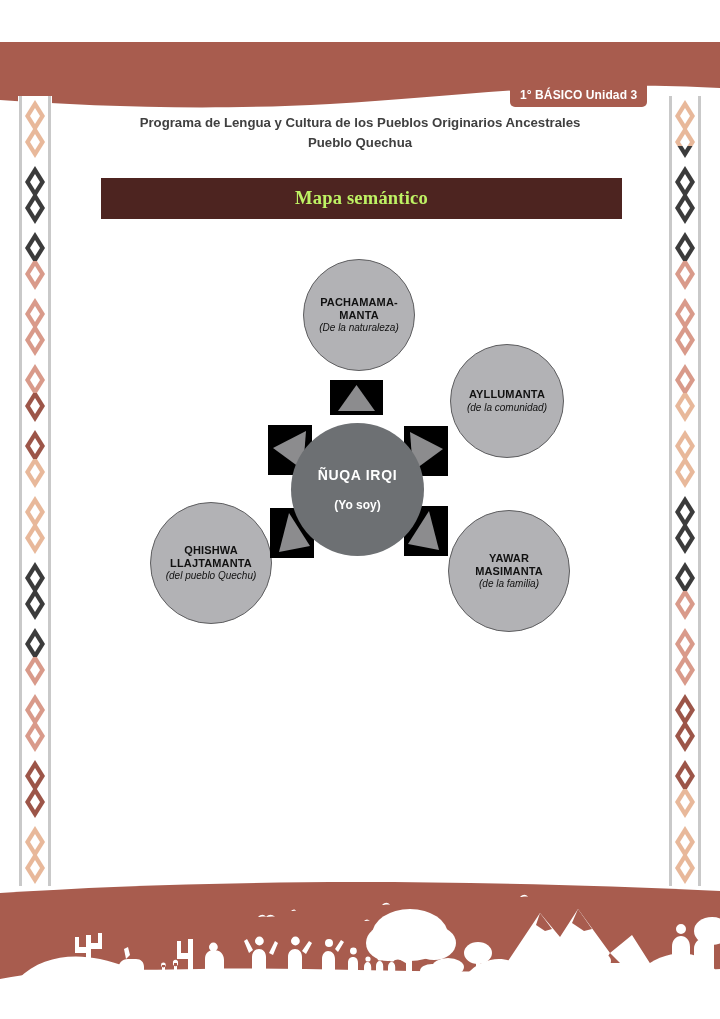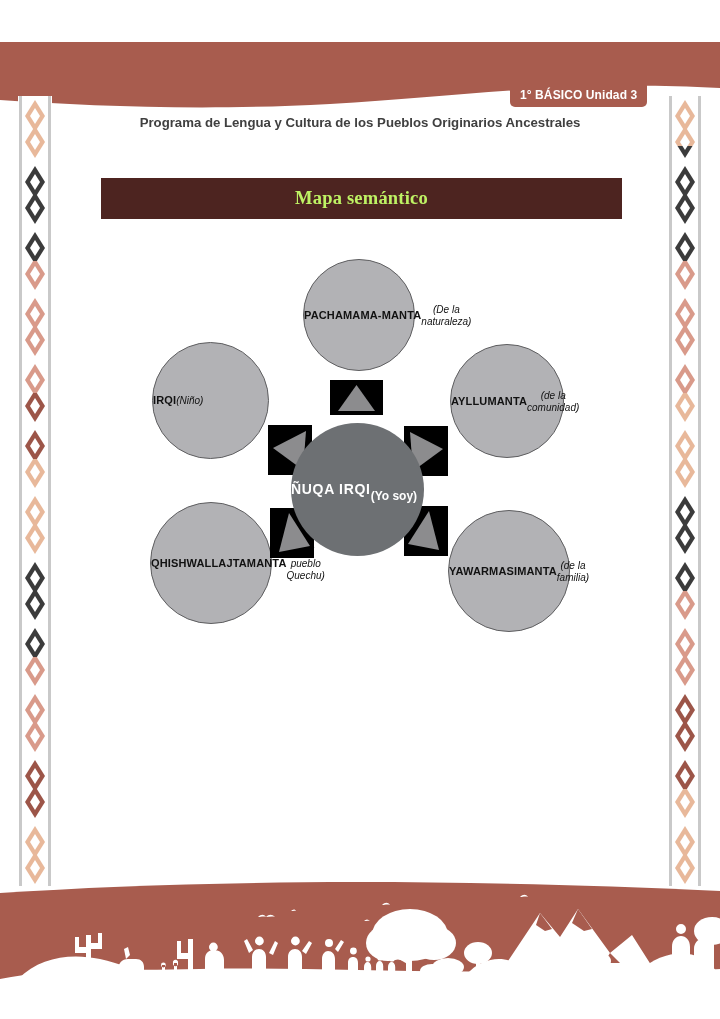--- a/index.html
+++ b/index.html
@@ -62,22 +62,22 @@
   }
 
   
   .map-area { position: absolute; left: 0; top: 240px; width: 720px; height: 410px; }
 
   .node {
     position: absolute;
     border-radius: 50%;
     background: #b2b2b5;
     border: 1.3px solid #5e5e60;
-    display: flex; flex-direction: row;
-    align-items: center; justify-content: flex-start;
+    display: flex; flex-direction: column;
+    align-items: center; justify-content: center;
     text-align: center;
     color: #111111;
     z-index: 2;
   }
   .node .t {
     font-size: 11px; font-weight: bold; line-height: 1.18;
     letter-spacing: .15px;
   }
   .node .s {
     font-size: 10px; font-style: italic; font-weight: normal;
@@ -203,20 +203,21 @@
       <rect x="0" y="297" width="34" height="99" fill="url(#weaveA)"></rect>
       <rect x="0" y="396" width="34" height="99" fill="url(#weaveB)"></rect>
       <rect x="0" y="495" width="34" height="99" fill="url(#weaveC)"></rect>
       <rect x="0" y="594" width="34" height="99" fill="url(#weaveD)"></rect>
       <rect x="0" y="693" width="34" height="97" fill="url(#weaveA)"></rect>
     </svg>
   </div>
 
   <div class="doc-title">
     <span>Programa de Lengua y Cultura de los Pueblos Originarios Ancestrales</span>
+    <span class="line2">Pueblo Quechua</span>
   </div>
 
   <div class="section-banner">
     <span>Mapa semántico</span>
   </div>
 
   <div class="map-area">
 
     <div class="conn c-top">
       <svg width="53" height="35" viewBox="0 0 53 35">
@@ -243,24 +244,20 @@
           <polygon points="35,44 25,5 4,38" fill="#8c8c8e"></polygon>
         </svg>
     </div>
 
     <div class="node n-top">
       <div class="t">PACHAMAMA-</div>
       <div class="t">MANTA</div>
       <div class="s">(De la naturaleza)</div>
     </div>
 
-    <div class="node n-left">
-      <div class="t">IRQI</div>
-      <div class="s">(Niño)</div>
-    </div>
 
     <div class="node n-right">
       <div class="t">AYLLUMANTA</div>
       <div class="s">(de la comunidad)</div>
     </div>
 
     <div class="node n-bleft">
       <div class="t">QHISHWA</div>
       <div class="t">LLAJTAMANTA</div>
       <div class="s">(del pueblo Quechu)</div>

